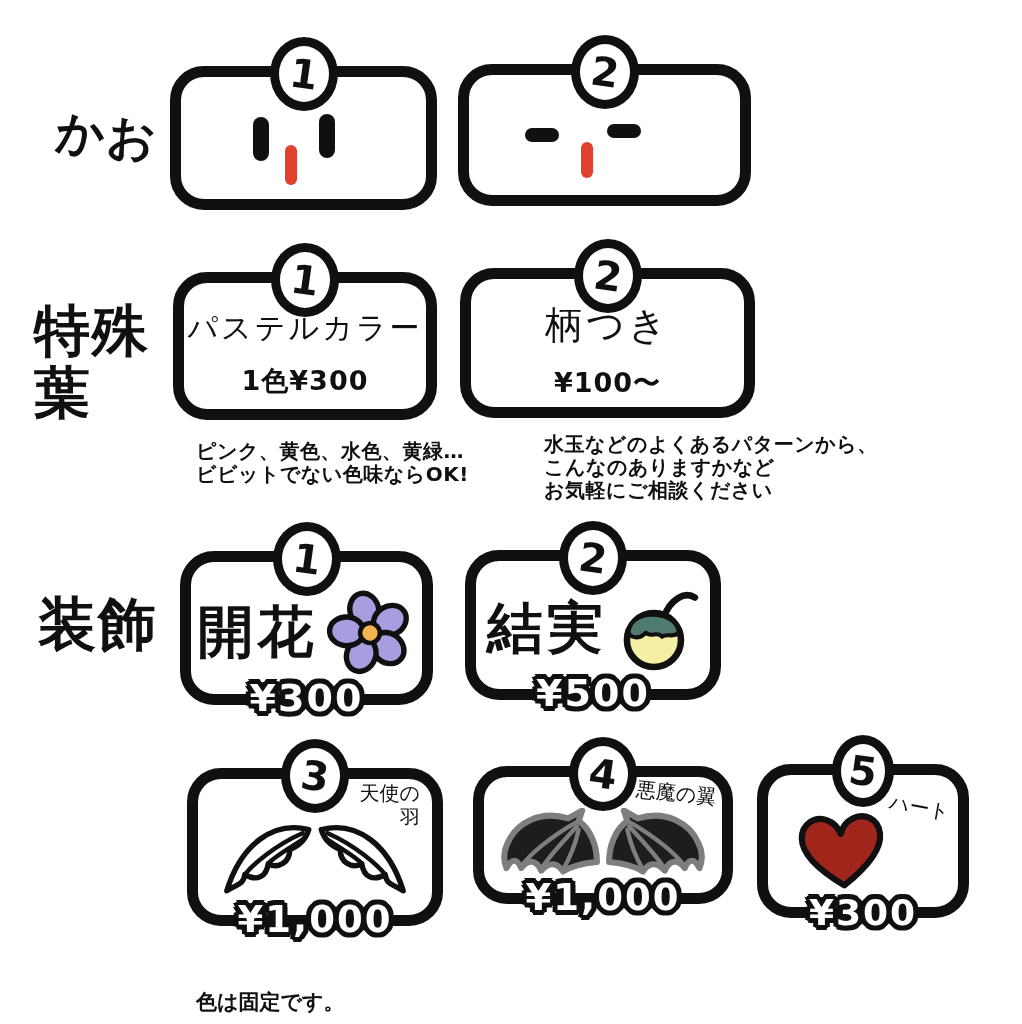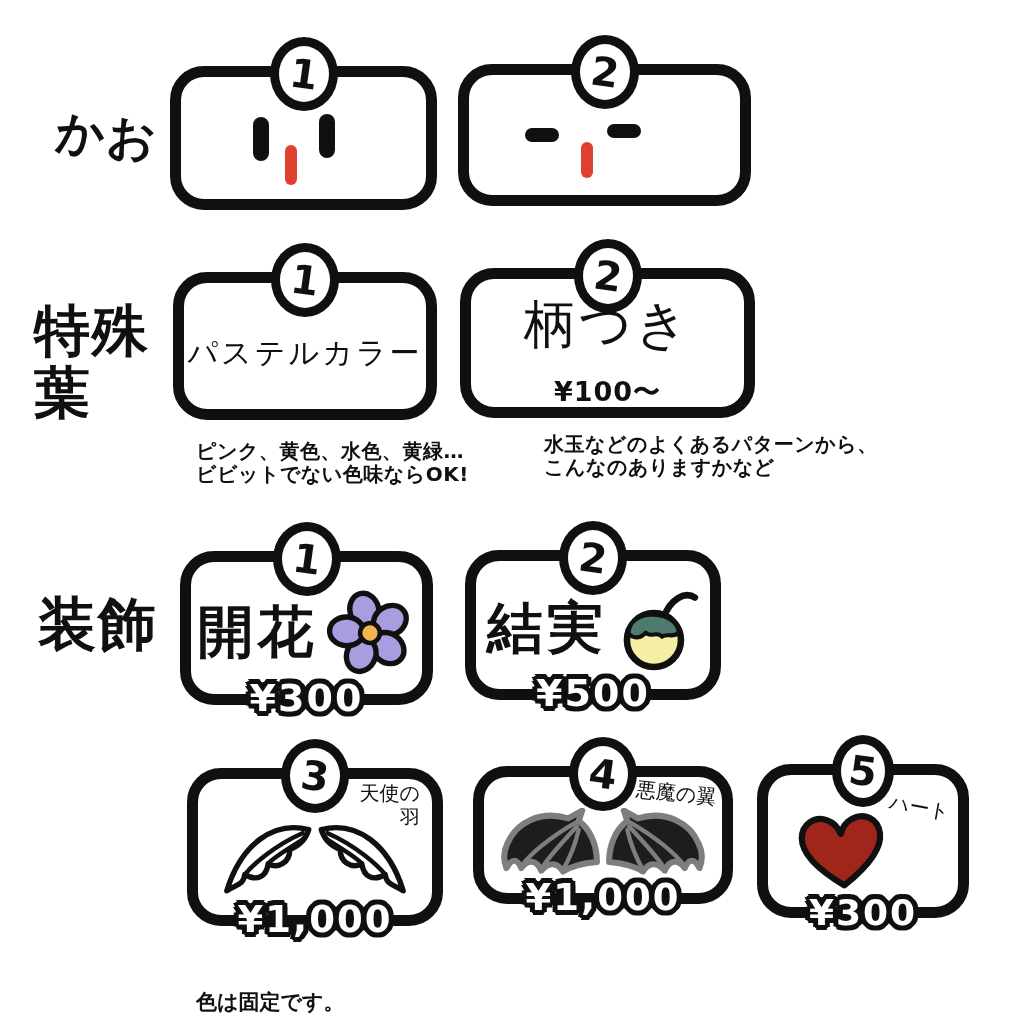--- a/index.html
+++ b/index.html
@@ -71,41 +71,43 @@
     <div>特殊</div>
     <div>葉</div>
   </div>
 
   <div class="card" style="left:173px;top:272px;width:242px;height:126px;">
     <div class="num-circle">
       <span class="digit">1</span>
     </div>
     <div class="card-body" style="padding-top:14px;">
       <div class="card-title">パステルカラー</div>
+      <div class="price-solid">1色¥300</div>
     </div>
   </div>
 
   <div class="card" style="left:460px;top:268px;width:273px;height:128px;">
     <div class="num-circle">
       <span class="digit">2</span>
     </div>
     <div class="card-body" style="padding-top:14px;">
-      <div class="card-title" style="font-size:52px;">柄つき</div>
+      <div class="card-title" style="font-size:38px;">柄つき</div>
       <div class="price-solid">¥100〜</div>
     </div>
   </div>
 
   <div class="note" style="left:168px;top:440px;">
     <div>ピンク、黄色、水色、黄緑…</div>
     <div>ビビットでない色味ならOK!</div>
   </div>
 
   <div class="note" style="left:516px;top:433px;">
     <div>水玉などのよくあるパターンから、</div>
     <div>こんなのありますかなど</div>
+    <div>お気軽にご相談ください</div>
   </div>
 
   <div class="side-label" style="left:38px;top:594px;font-size:58px;">装飾</div>
 
   <div class="card" style="left:180px;top:551px;width:231px;height:132px;">
     <div class="num-circle">
       <span class="digit">1</span>
     </div>
     <div class="row-body" style="padding-top:10px;">
       <div class="card-title big">開花</div>

